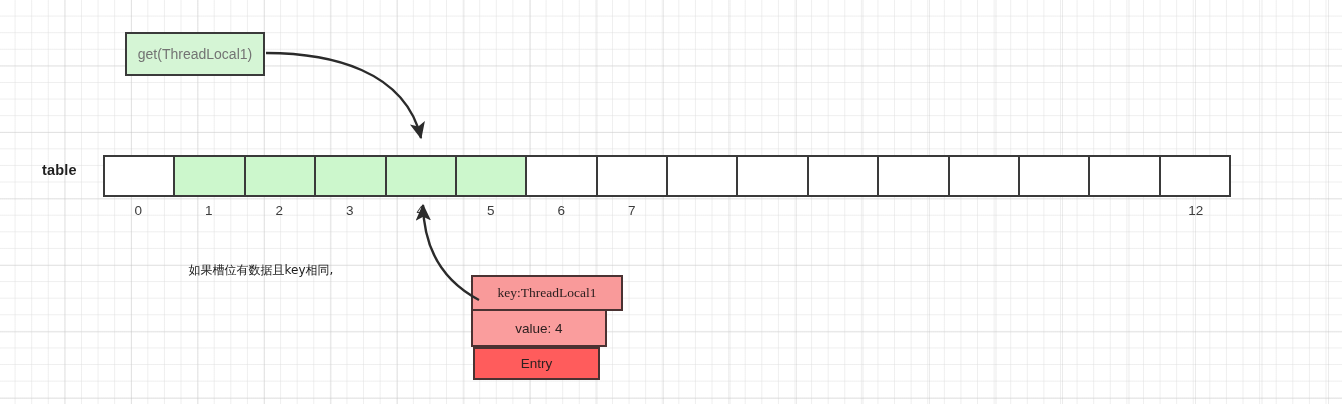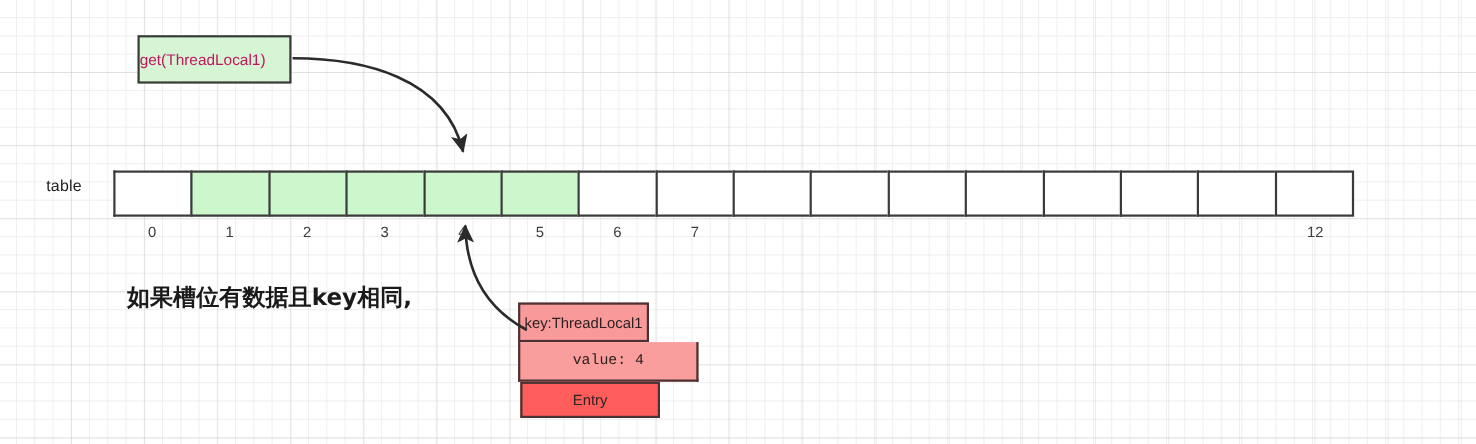--- a/index.html
+++ b/index.html
@@ -27,30 +27,30 @@
   }
 
   
   .get-box{
     position:absolute;
     left:125px;top:32px;
     width:140px;height:44px;
     background:#d5f5d5;
     border:2px solid #3a3a3a;
     box-sizing:border-box;
-    display:flex;align-items:center;
-    font-size:14px;color:#be185d;
+    display:flex;align-items:center;justify-content:center;
+    font-size:14px;color:#737373;
     white-space:nowrap;
   }
 
   
   .table-label{
     position:absolute;
     left:42px;top:162px;
-    font-size:14.5px;font-weight:normal;color:#1f1f1f;
+    font-size:14.5px;font-weight:bold;color:#1f1f1f;
     letter-spacing:0.2px;
   }
   .table-row{
     position:absolute;
     left:103px;top:155px;
     width:1128px;height:42px;
     display:flex;
     box-sizing:border-box;
   }
   .cell{
@@ -72,48 +72,48 @@
     flex:1 1 0;
     text-align:center;
     font-size:13.5px;
     color:#3d3d3d;
     line-height:22px;
   }
 
   
   .note{
     position:absolute;
-    left:104px;top:256px;
+    left:120px;top:256px;
     width:282px;
     text-align:center;
-    font-size:21px;
-    font-weight:bold;
+    font-size:12px;
+    font-weight:normal;
     color:#1a1a1a;
     line-height:28px;
     font-family:"DejaVu Sans","Liberation Sans",sans-serif;
   }
 
   
   .entry-wrap{position:absolute;left:471px;top:275px;}
   .entry-part{
     border:2px solid #4a3232;
     box-sizing:border-box;
     display:flex;align-items:center;justify-content:center;
     font-size:13.5px;color:#2e2020;
     white-space:nowrap;
   }
   .entry-key{
-    width:119px;height:36px;
+    width:152px;height:36px;
     background:#f99a9a;
+    font-family:Liberation Serif, serif;
   }
   .entry-value{
-    width:164px;height:36px;
+    width:136px;height:36px;
     background:#fa9d9d;
     border-top-width:0;
-    font-family:Liberation Mono, monospace;
   }
   .entry-name{
     width:127px;height:33px;
     margin-left:2px;
     background:#ff5c5c;
   }
 
   svg.overlay{position:absolute;left:0;top:0;width:1342px;height:404px;pointer-events:none;}
 </style>
 </head>

